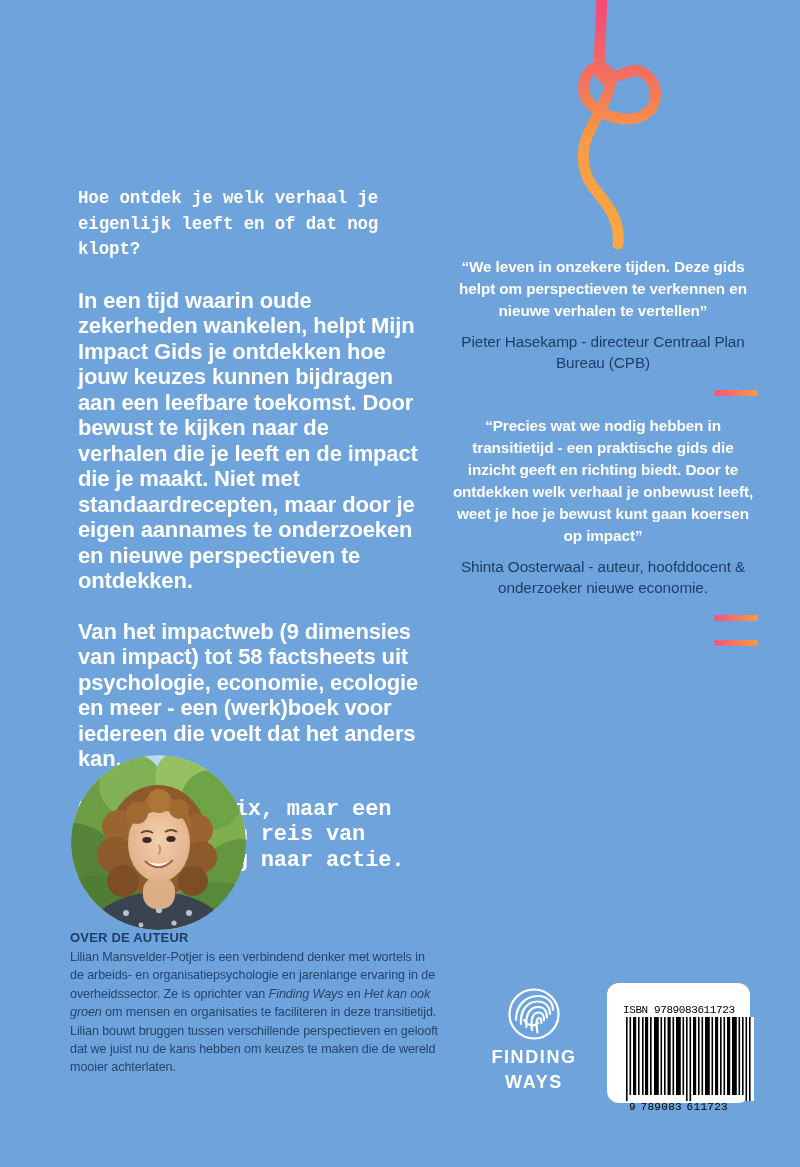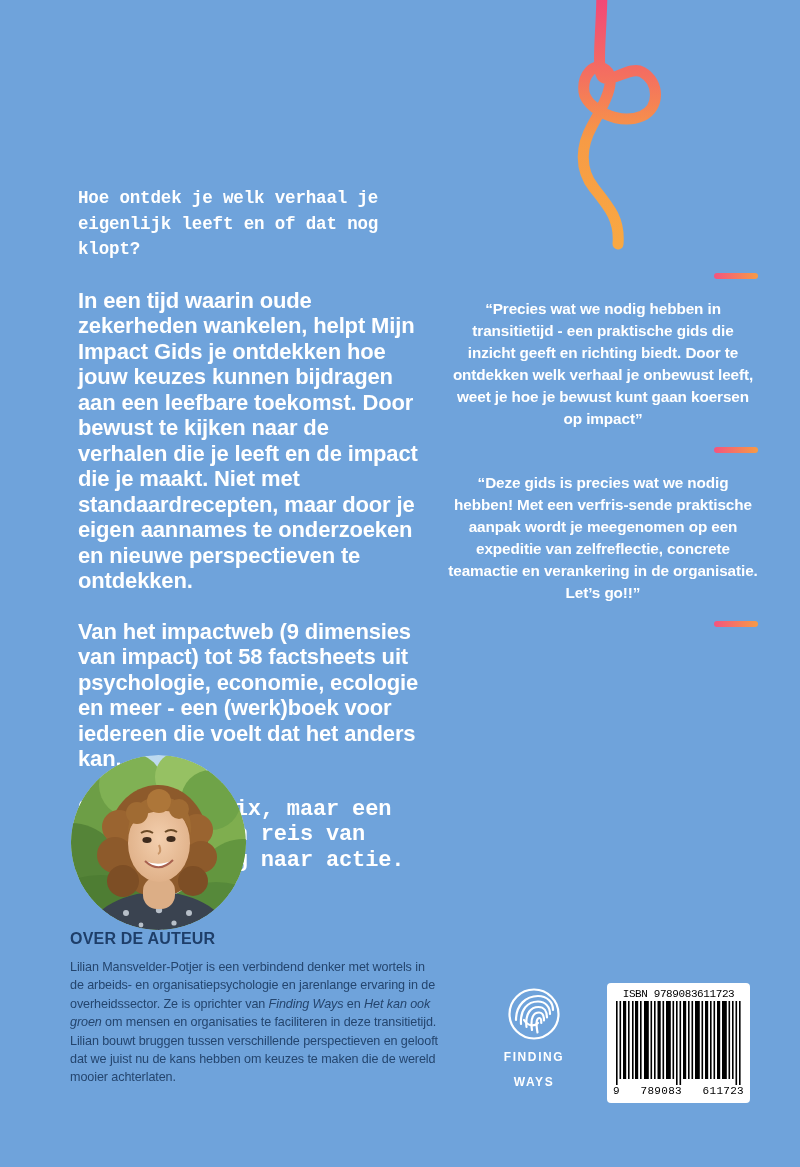--- a/index.html
+++ b/index.html
@@ -70,24 +70,24 @@
   
   .bio {
     position: absolute;
     left: 70px;
     top: 930px;
     width: 370px;
   }
   .bio-heading {
     color: #1d3f६;
     color: #1e3e69;
-    font-size: 16px;
+    font-size: 13px;
     font-weight: bold;
     letter-spacing: 0.2px;
-    margin: 0 0 10px 0;
+    margin: 0 0 3px 0;
   }
   .bio-text {
     color: #24456e;
     font-size: 12.6px;
     line-height: 18.4px;
     margin: 0;
     letter-spacing: -0.1px;
   }
   .bio-text i { }
 
@@ -129,37 +129,37 @@
   .logo-block {
     position: absolute;
     left: 478px;
     top: 986px;
     width: 112px;
     text-align: center;
   }
   .logo-mark { display: block; margin: 0 auto; }
   .logo-word {
     color: #ffffff;
-    font-size: 12px;
+    font-size: 18px;
     font-weight: bold;
     letter-spacing: 1.6px;
     line-height: 19px;
     margin-top: 6px;
   }
 
   
   .barcode-box {
     position: absolute;
     left: 607px;
     top: 983px;
     width: 143px;
     height: 120px;
     background: #ffffff;
-    border-radius: 4px;
-    padding: 0;
+    border-radius: 12px;
+    padding: 16px;
     box-sizing: border-box;
   }
   .isbn-text {
     font-family: "Liberation Mono", monospace;
     font-size: 11px;
     text-align: center;
     color: #000000;
     letter-spacing: -0.4px;
     margin: 5px 0 1px 0;
     white-space: nowrap;
@@ -274,29 +274,33 @@
     </svg>
   </div>
 
   <div class="bio">
     <div class="bio-heading">OVER DE AUTEUR</div>
     <p class="bio-text"><span>Lilian Mansvelder-Potjer is een verbindend denker met wortels in de arbeids- en organisatiepsychologie en jarenlange ervaring in de overheidssector. Ze is oprichter van </span><i>Finding Ways</i><span> en </span><i>Het kan ook groen</i><span> om mensen en organisaties te faciliteren in deze transitietijd. Lilian bouwt bruggen tussen verschillende perspectieven en gelooft dat we juist nu de kans hebben om keuzes te maken die de wereld mooier achterlaten.</span></p>
   </div>
 
   <div class="right-col">
 
+    <div class="testimonial">
+      <p class="quote">“We leven in onzekere tijden. Deze gids helpt om perspectieven te verkennen en nieuwe verhalen te vertellen”</p>
+      <p class="attrib">Pieter Hasekamp - directeur Centraal Plan Bureau (CPB)</p>
+    </div>
     <div class="divider"></div>
 
     <div class="testimonial">
       <p class="quote">“Precies wat we nodig hebben in transitietijd - een praktische gids die inzicht geeft en richting biedt. Door te ontdekken welk verhaal je onbewust leeft, weet je hoe je bewust kunt gaan koersen op impact”</p>
+      <p class="attrib">Shinta Oosterwaal - auteur, hoofddocent &amp; onderzoeker nieuwe economie.</p>
     </div>
     <div class="divider"></div>
 
     <div class="testimonial">
-      <p class="quote">“Deze gids is precies wat we nodig hebben! Met een verfris-sende praktische aanpak wordt je meegenomen op een expeditie van zelfreflectie, concrete teamactie en verankering in de organisatie. Let’s go!!”</p>
     </div>
     <div class="divider"></div>
 
 
   </div>
 
   <div class="logo-block">
     <svg class="logo-mark" width="56" height="56" viewBox="0 0 56 56" fill="none">
       <g stroke="#ffffff" fill="none" stroke-linecap="round">
         <circle cx="28" cy="28" r="24.5" stroke-width="2.2"></circle>

